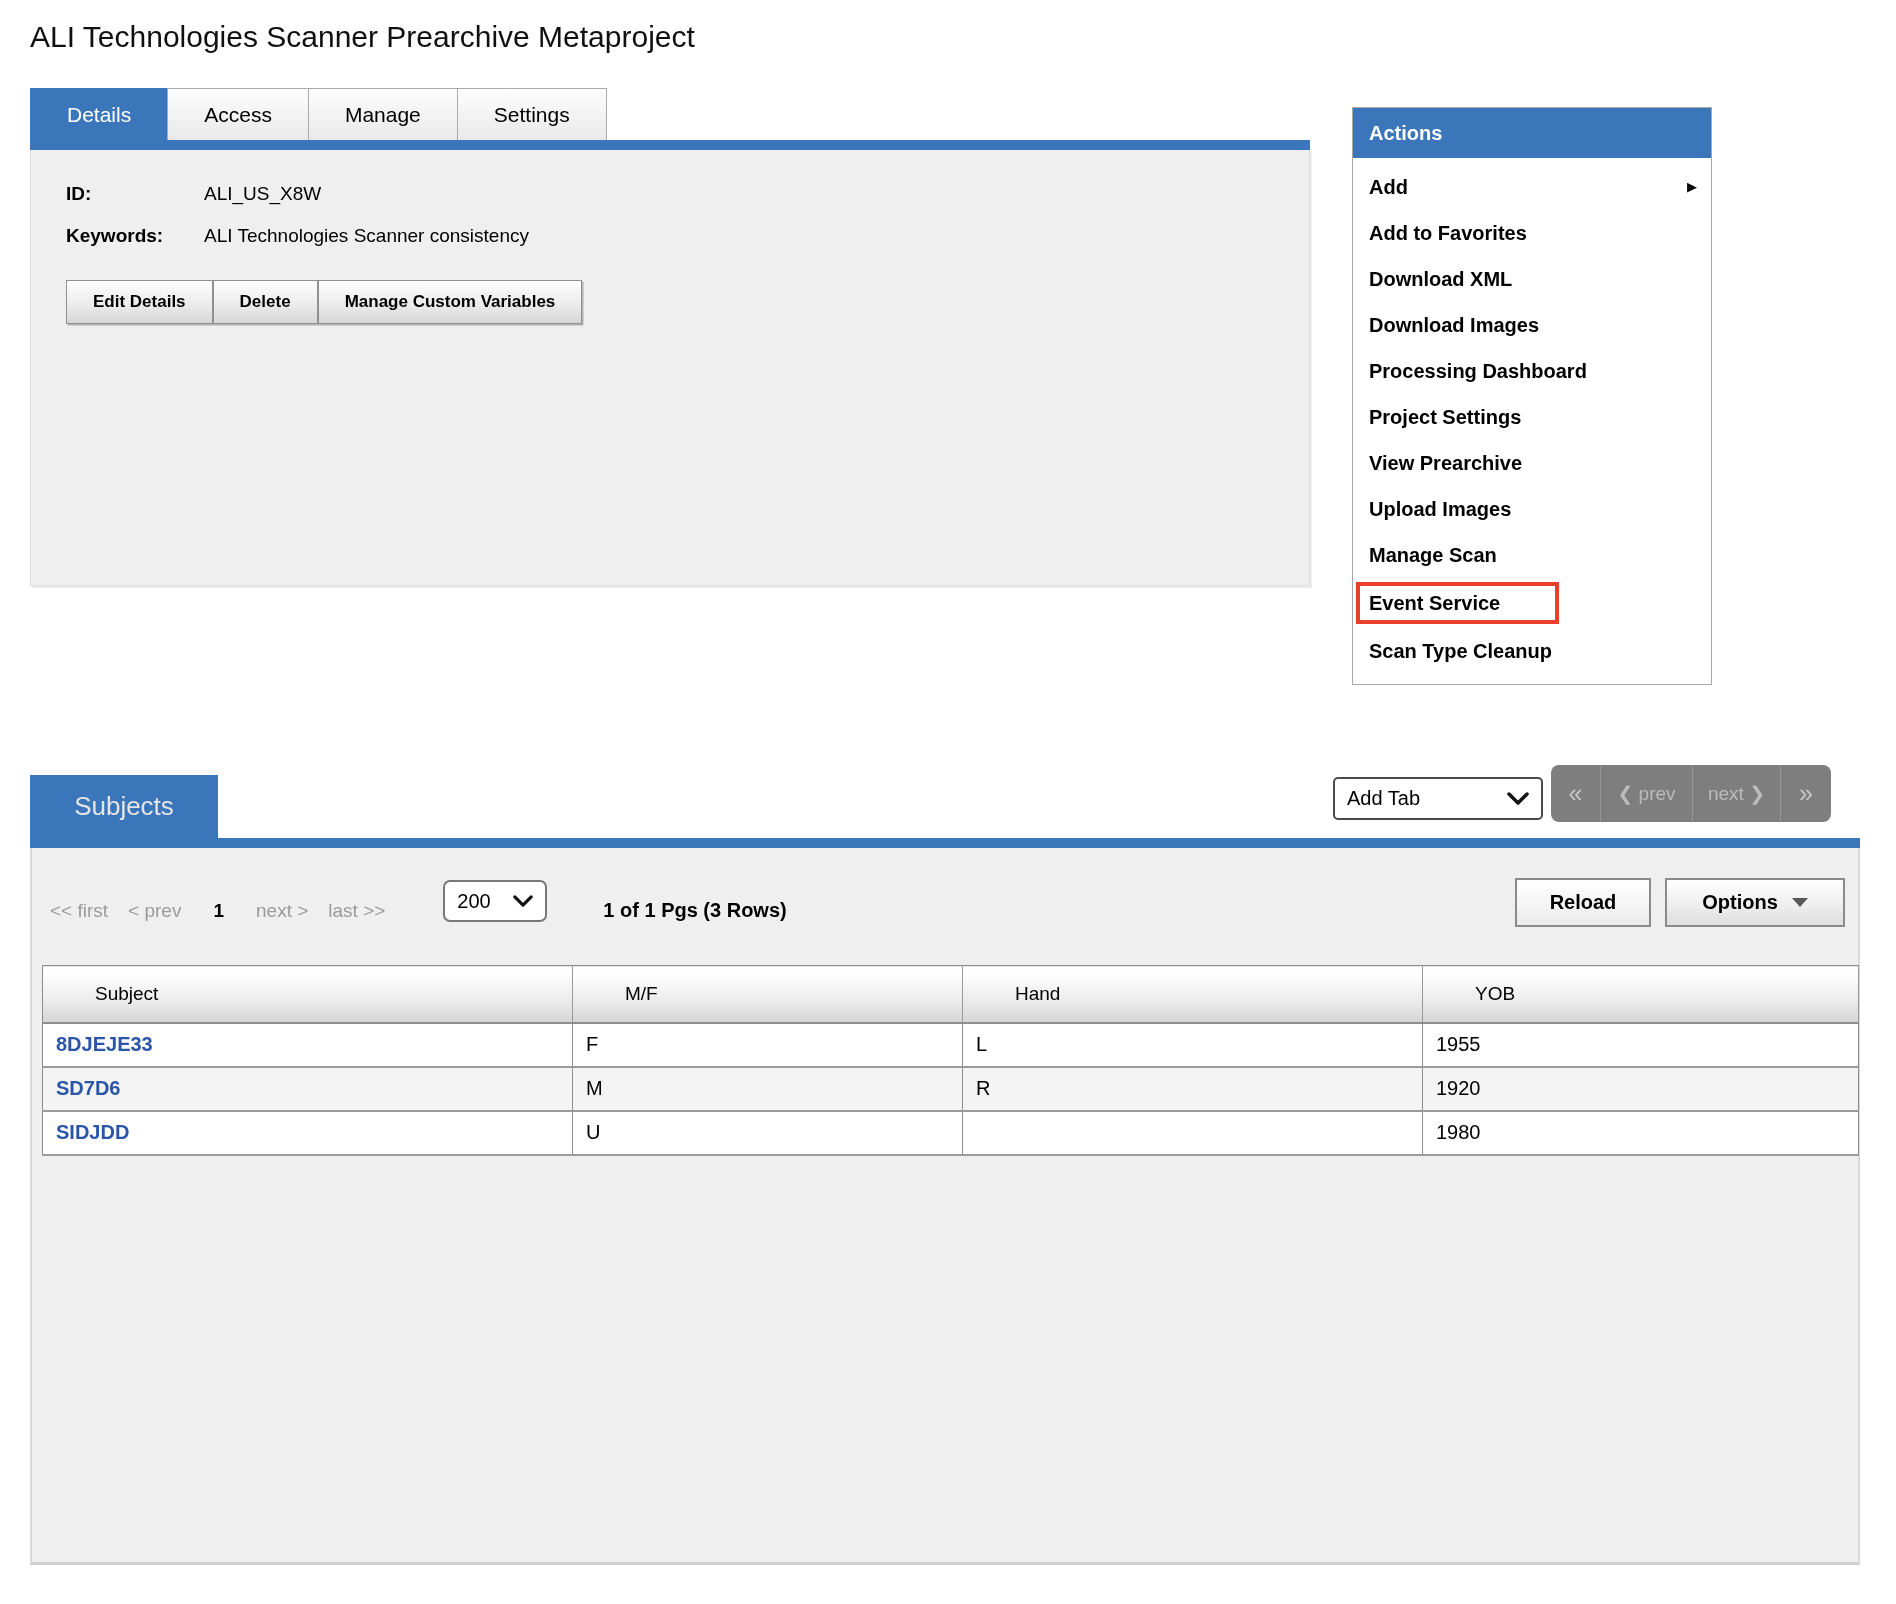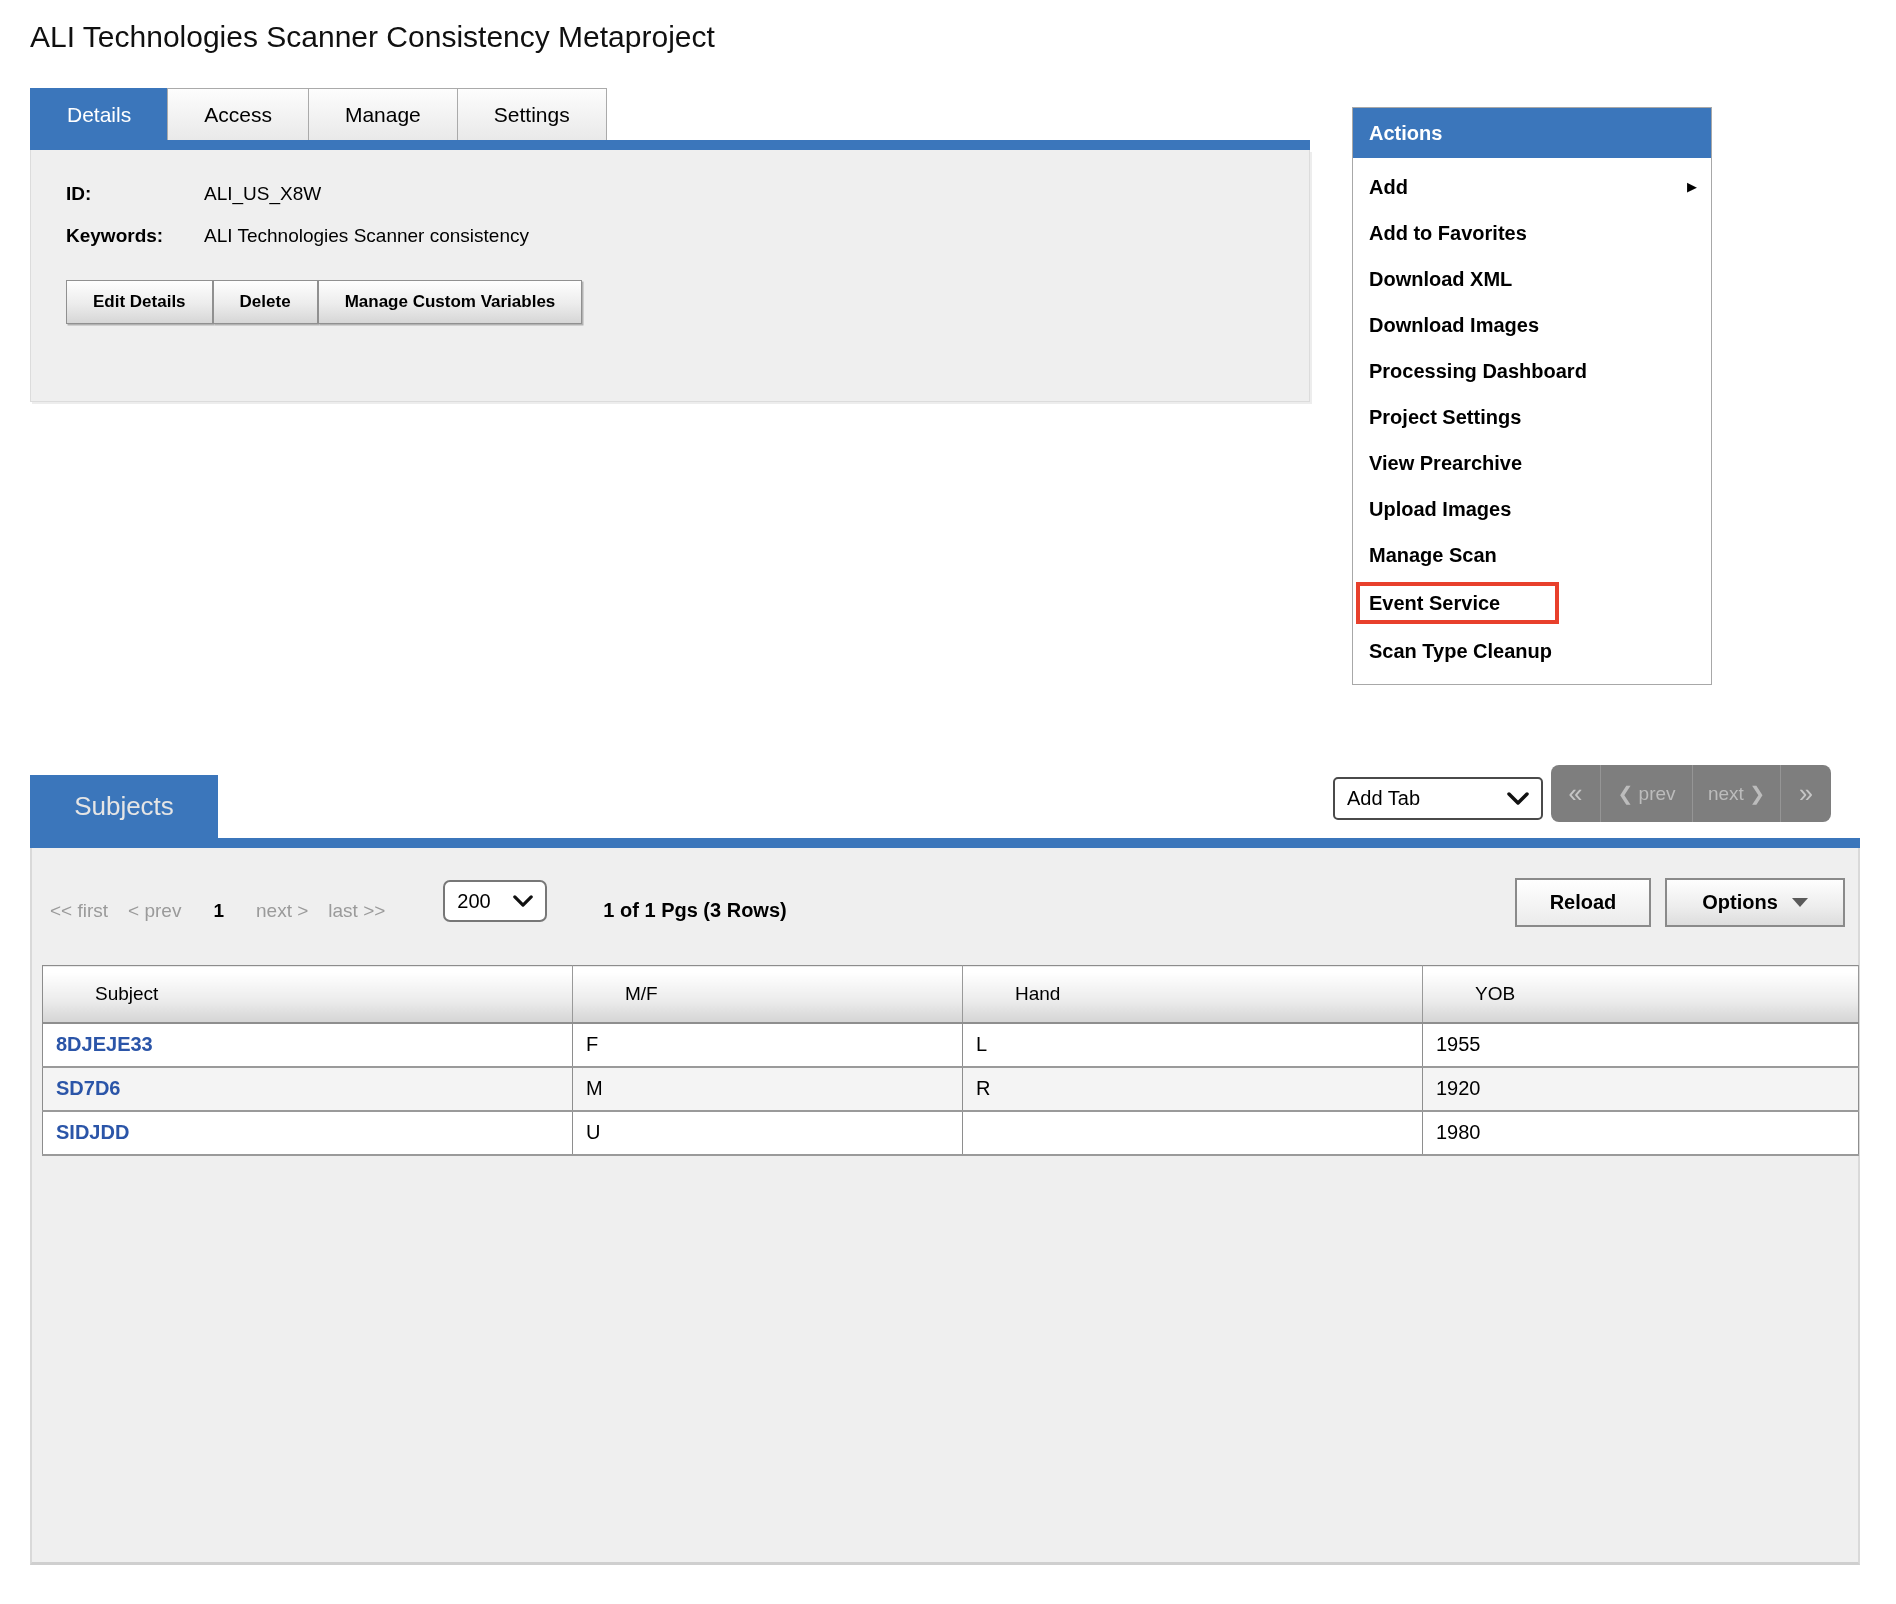--- a/index.html
+++ b/index.html
@@ -56,21 +56,21 @@
     position: absolute;
     left: 30px; top: 140px;
     width: 1280px; height: 10px;
     background: #3B76BB;
   }
 
   
   .details-panel {
     position: absolute;
     left: 30px; top: 150px;
-    width: 1280px; height: 252px;
+    width: 1280px; height: 436px;
     background: #efefef;
     border: 1px solid #dcdcdc;
     border-top: none;
     box-shadow: 2px 2px 0 rgba(0,0,0,0.07);
     padding: 30px 0 0 35px;
   }
   .field-row { display: flex; font-size: 19px; line-height: 28px; }
   .row-id       { margin-bottom: 14px; }
   .row-desc     { margin-bottom: 10px; }
   .row-keywords { margin-bottom: 0; }
@@ -282,21 +282,21 @@
     background: #fff;
   }
   .subjects-table tbody tr:nth-child(2) td { background: #f4f4f4; }
   .subject-link { color: #2B55A8; font-weight: bold; cursor: pointer; }
 </style>
 </head>
 <body>
 
 <div class="page">
 
-  <h1 class="title">ALI Technologies Scanner Consistency Metaproject</h1>
+  <h1 class="title">ALI Technologies Scanner Prearchive Metaproject</h1>
 
   <div class="tabstrip">
     <div class="tab active">Details</div>
     <div class="tab">Access</div>
     <div class="tab">Manage</div>
     <div class="tab">Settings</div>
   </div>
   <div class="details-bluebar"></div>
 
   <section class="details-panel">

